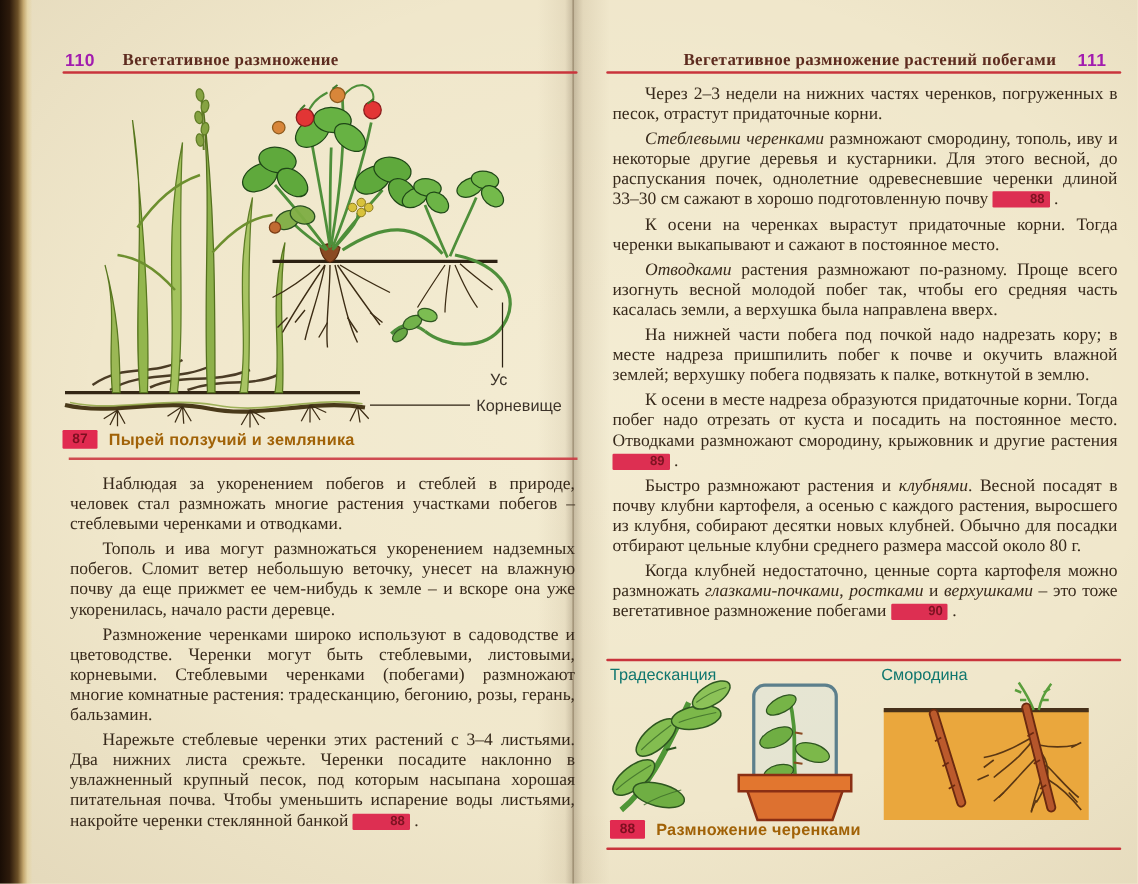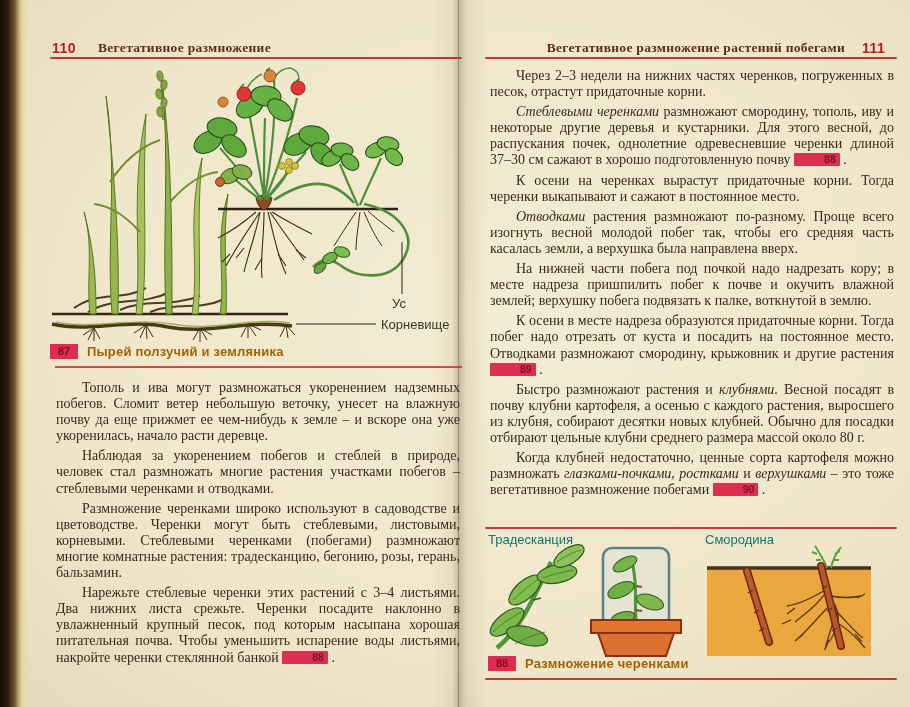--- a/index.html
+++ b/index.html
@@ -10,21 +10,21 @@
   }
   .shade{position:absolute;top:0;bottom:0;pointer-events:none;}
   .book-edge{left:0;width:26px;
     background:linear-gradient(90deg,#190d05 0%,#2e1b0c 30%,#6d5128 55%,#c3a76e 72%,#e4d4a6 85%,rgba(240,231,203,0) 100%);}
   .gutter{left:430px;width:58px;
     background:linear-gradient(90deg,rgba(110,80,40,0) 0%,rgba(110,80,40,.08) 38%,rgba(70,48,22,.26) 50%,rgba(110,80,40,.10) 63%,rgba(110,80,40,0) 100%);}
   .gutter-line{position:absolute;top:0;bottom:0;left:458px;width:1px;background:rgba(70,45,20,.35);}
   .page-vignette{position:absolute;inset:0;pointer-events:none;
     background:radial-gradient(ellipse at 55% 45%, rgba(255,252,235,.25) 0%, rgba(0,0,0,0) 60%, rgba(120,90,40,.10) 100%);}
 
-  .pgnum{position:absolute;font:bold 14px/16px "Liberation Sans",sans-serif;color:#b91c1c;letter-spacing:.5px;}
+  .pgnum{position:absolute;font:bold 14px/16px "Liberation Sans",sans-serif;color:#a21caf;letter-spacing:.5px;}
   .runhead{position:absolute;font:bold 13.5px/16px "Liberation Serif",serif;color:#5d2b1f;letter-spacing:.3px;}
   .redrule{position:absolute;height:2px;background:#c9343c;border-radius:1px;}
   .thinredrule{position:absolute;height:1.5px;background:#cb3a42;opacity:.9;}
 
   .textcol{position:absolute;width:412px;color:#37291b;}
   .textcol p{margin:4px;text-indent:26px;text-align:justify;
     font:14px/16.1px "Liberation Serif",serif;}
   .it{font-style:italic;}
   .ref{display:inline-block;background:#dd2f52;color:#7e1322;
     font:bold 10.5px/13px "Liberation Sans",sans-serif;
@@ -187,33 +187,33 @@
   <text x="331" y="267" font-size="13">Корневище</text>
 </svg>
 
 <div class="figcap" style="left:50px;top:344px;">
   <span class="capbadge">87</span>
   <span class="captext">Пырей ползучий и земляника</span>
 </div>
 <div class="thinredrule" style="left:55px;top:366px;width:407px;"></div>
 
 <div class="textcol" style="left:52px;top:376px;">
+    <p><span>Наблюдая за укоренением побегов и стеблей в природе, человек стал размножать многие растения участками побегов – стеблевыми черенками и отводками.</span></p>
     <p><span>Тополь и ива могут размножаться укоренением надземных побегов. Сломит ветер небольшую веточку, унесет на влажную почву да еще прижмет ее чем-нибудь к земле – и вскоре она уже укоренилась, начало расти деревце.</span></p>
-    <p><span>Наблюдая за укоренением побегов и стеблей в природе, человек стал размножать многие растения участками побегов – стеблевыми черенками и отводками.</span></p>
     <p><span>Размножение черенками широко используют в садоводстве и цветоводстве. Черенки могут быть стеблевыми, листовыми, корневыми. Стеблевыми черенками (побегами) размножают многие комнатные растения: традесканцию, бегонию, розы, герань, бальзамин.</span></p>
     <p><span>Нарежьте стеблевые черенки этих растений с 3–4 листьями. Два нижних листа срежьте. Черенки посадите наклонно в увлажненный крупный песок, под которым насыпана хорошая питательная почва. Чтобы уменьшить испарение воды листьями, накройте черенки стеклянной банкой </span><span class="ref">88</span><span> .</span></p>
   </div>
 
 <div class="runhead" style="left:485px;top:40px;width:360px;text-align:right;">Вегетативное размножение растений побегами</div>
 <div class="pgnum" style="left:862px;top:40px;">111</div>
 <div class="redrule" style="left:485px;top:57px;width:412px;"></div>
 
 <div class="textcol" style="left:486px;top:64px;">
     <p><span>Через 2–3 недели на нижних частях черенков, погруженных в песок, отрастут придаточные корни.</span></p>
-    <p><span class="it">Стеблевыми черенками</span><span> размножают смородину, тополь, иву и некоторые другие деревья и кустарники. Для этого весной, до распускания почек, однолетние одревесневшие черенки длиной 37–30 см сажают в хорошо подготовленную почву </span><span class="ref">88</span><span> .</span></p>
+    <p><span class="it">Стеблевыми черенками</span><span> размножают смородину, тополь, иву и некоторые другие деревья и кустарники. Для этого весной, до распускания почек, однолетние одревесневшие черенки длиной 33–30 см сажают в хорошо подготовленную почву </span><span class="ref">88</span><span> .</span></p>
     <p><span>К осени на черенках вырастут придаточные корни. Тогда черенки выкапывают и сажают в постоянное место.</span></p>
     <p><span class="it">Отводками</span><span> растения размножают по-разному. Проще всего изогнуть весной молодой побег так, чтобы его средняя часть касалась земли, а верхушка была направлена вверх.</span></p>
     <p><span>На нижней части побега под почкой надо надрезать кору; в месте надреза пришпилить побег к почве и окучить влажной землей; верхушку побега подвязать к палке, воткнутой в землю.</span></p>
     <p><span>К осени в месте надреза образуются придаточные корни. Тогда побег надо отрезать от куста и посадить на постоянное место. Отводками размножают смородину, крыжовник и другие растения </span><span class="ref">89</span><span> .</span></p>
     <p><span>Быстро размножают растения и </span><span class="it">клубнями</span><span>. Весной посадят в почву клубни картофеля, а осенью с каждого растения, выросшего из клубня, собирают десятки новых клубней. Обычно для посадки отбирают цельные клубни среднего размера массой около 80 г.</span></p>
     <p><span>Когда клубней недостаточно, ценные сорта картофеля можно размножать </span><span class="it">глазками-почками</span><span>, </span><span class="it">ростками</span><span> и </span><span class="it">верхушками</span><span> – это тоже вегетативное размножение побегами </span><span class="ref">90</span><span> .</span></p>
   </div>
 
 <div class="redrule" style="left:485px;top:527px;width:412px;"></div>
 <div class="figlabel" style="left:488px;top:532px;">Традесканция</div>

